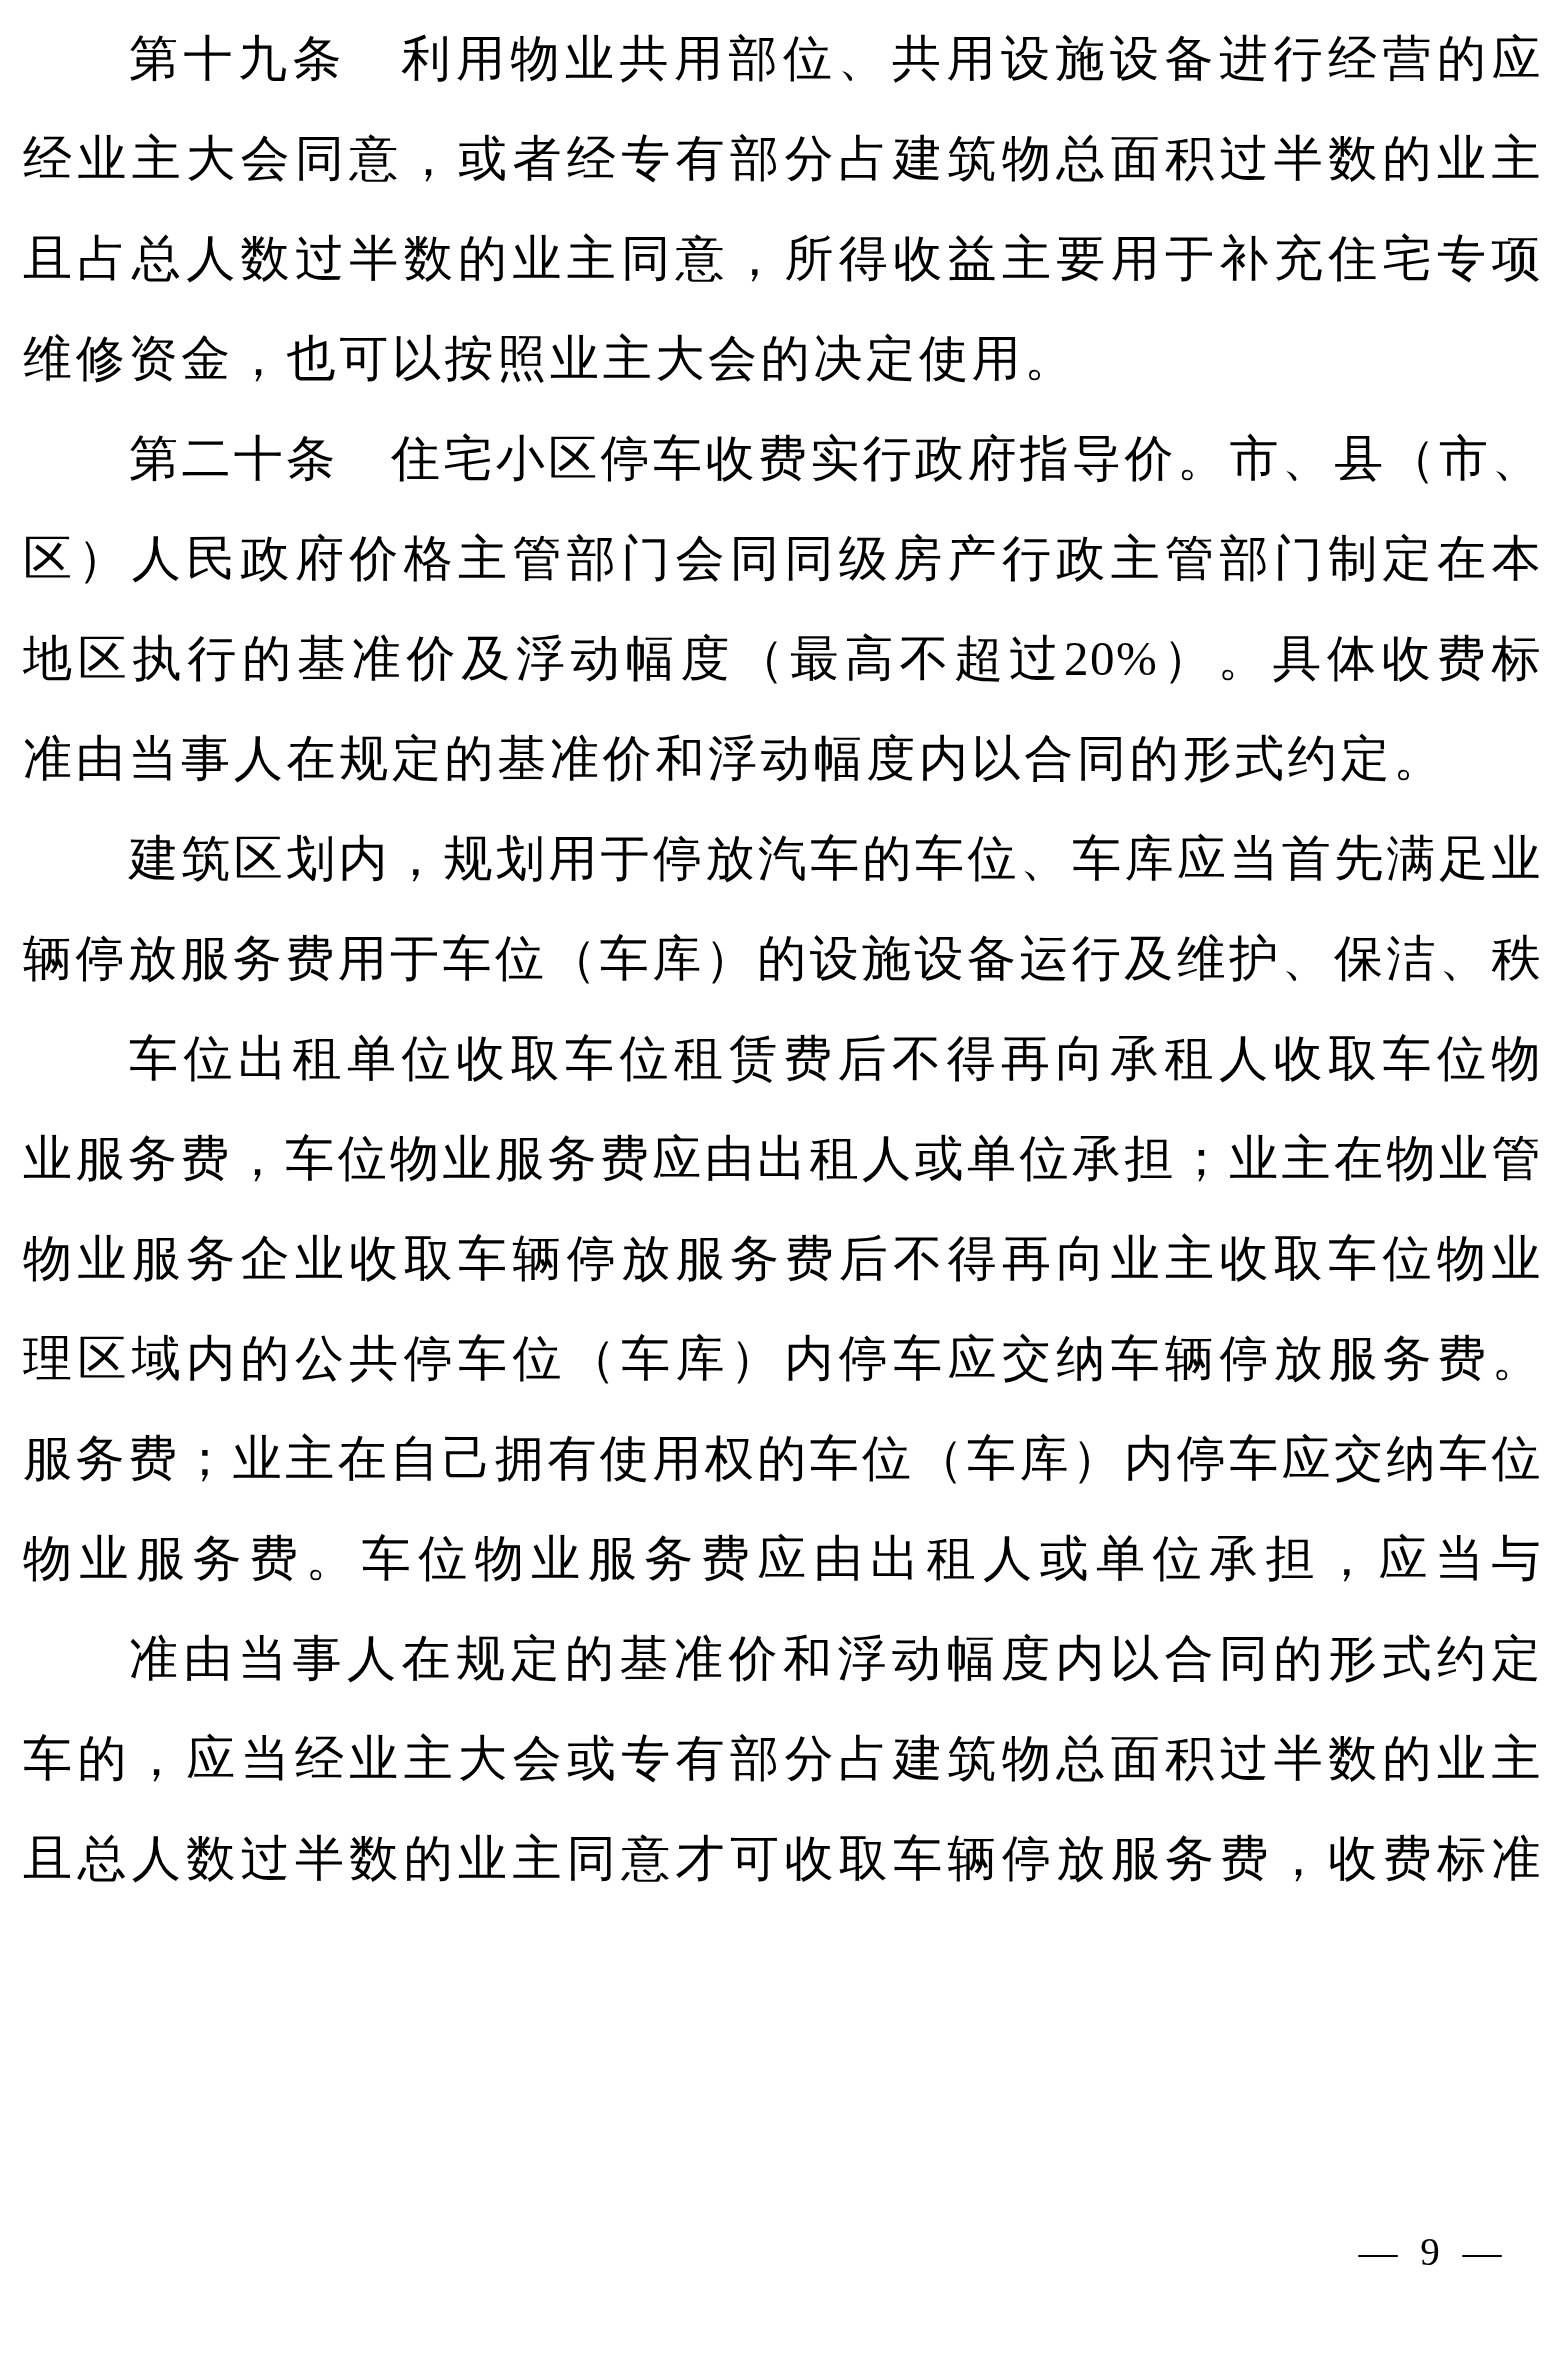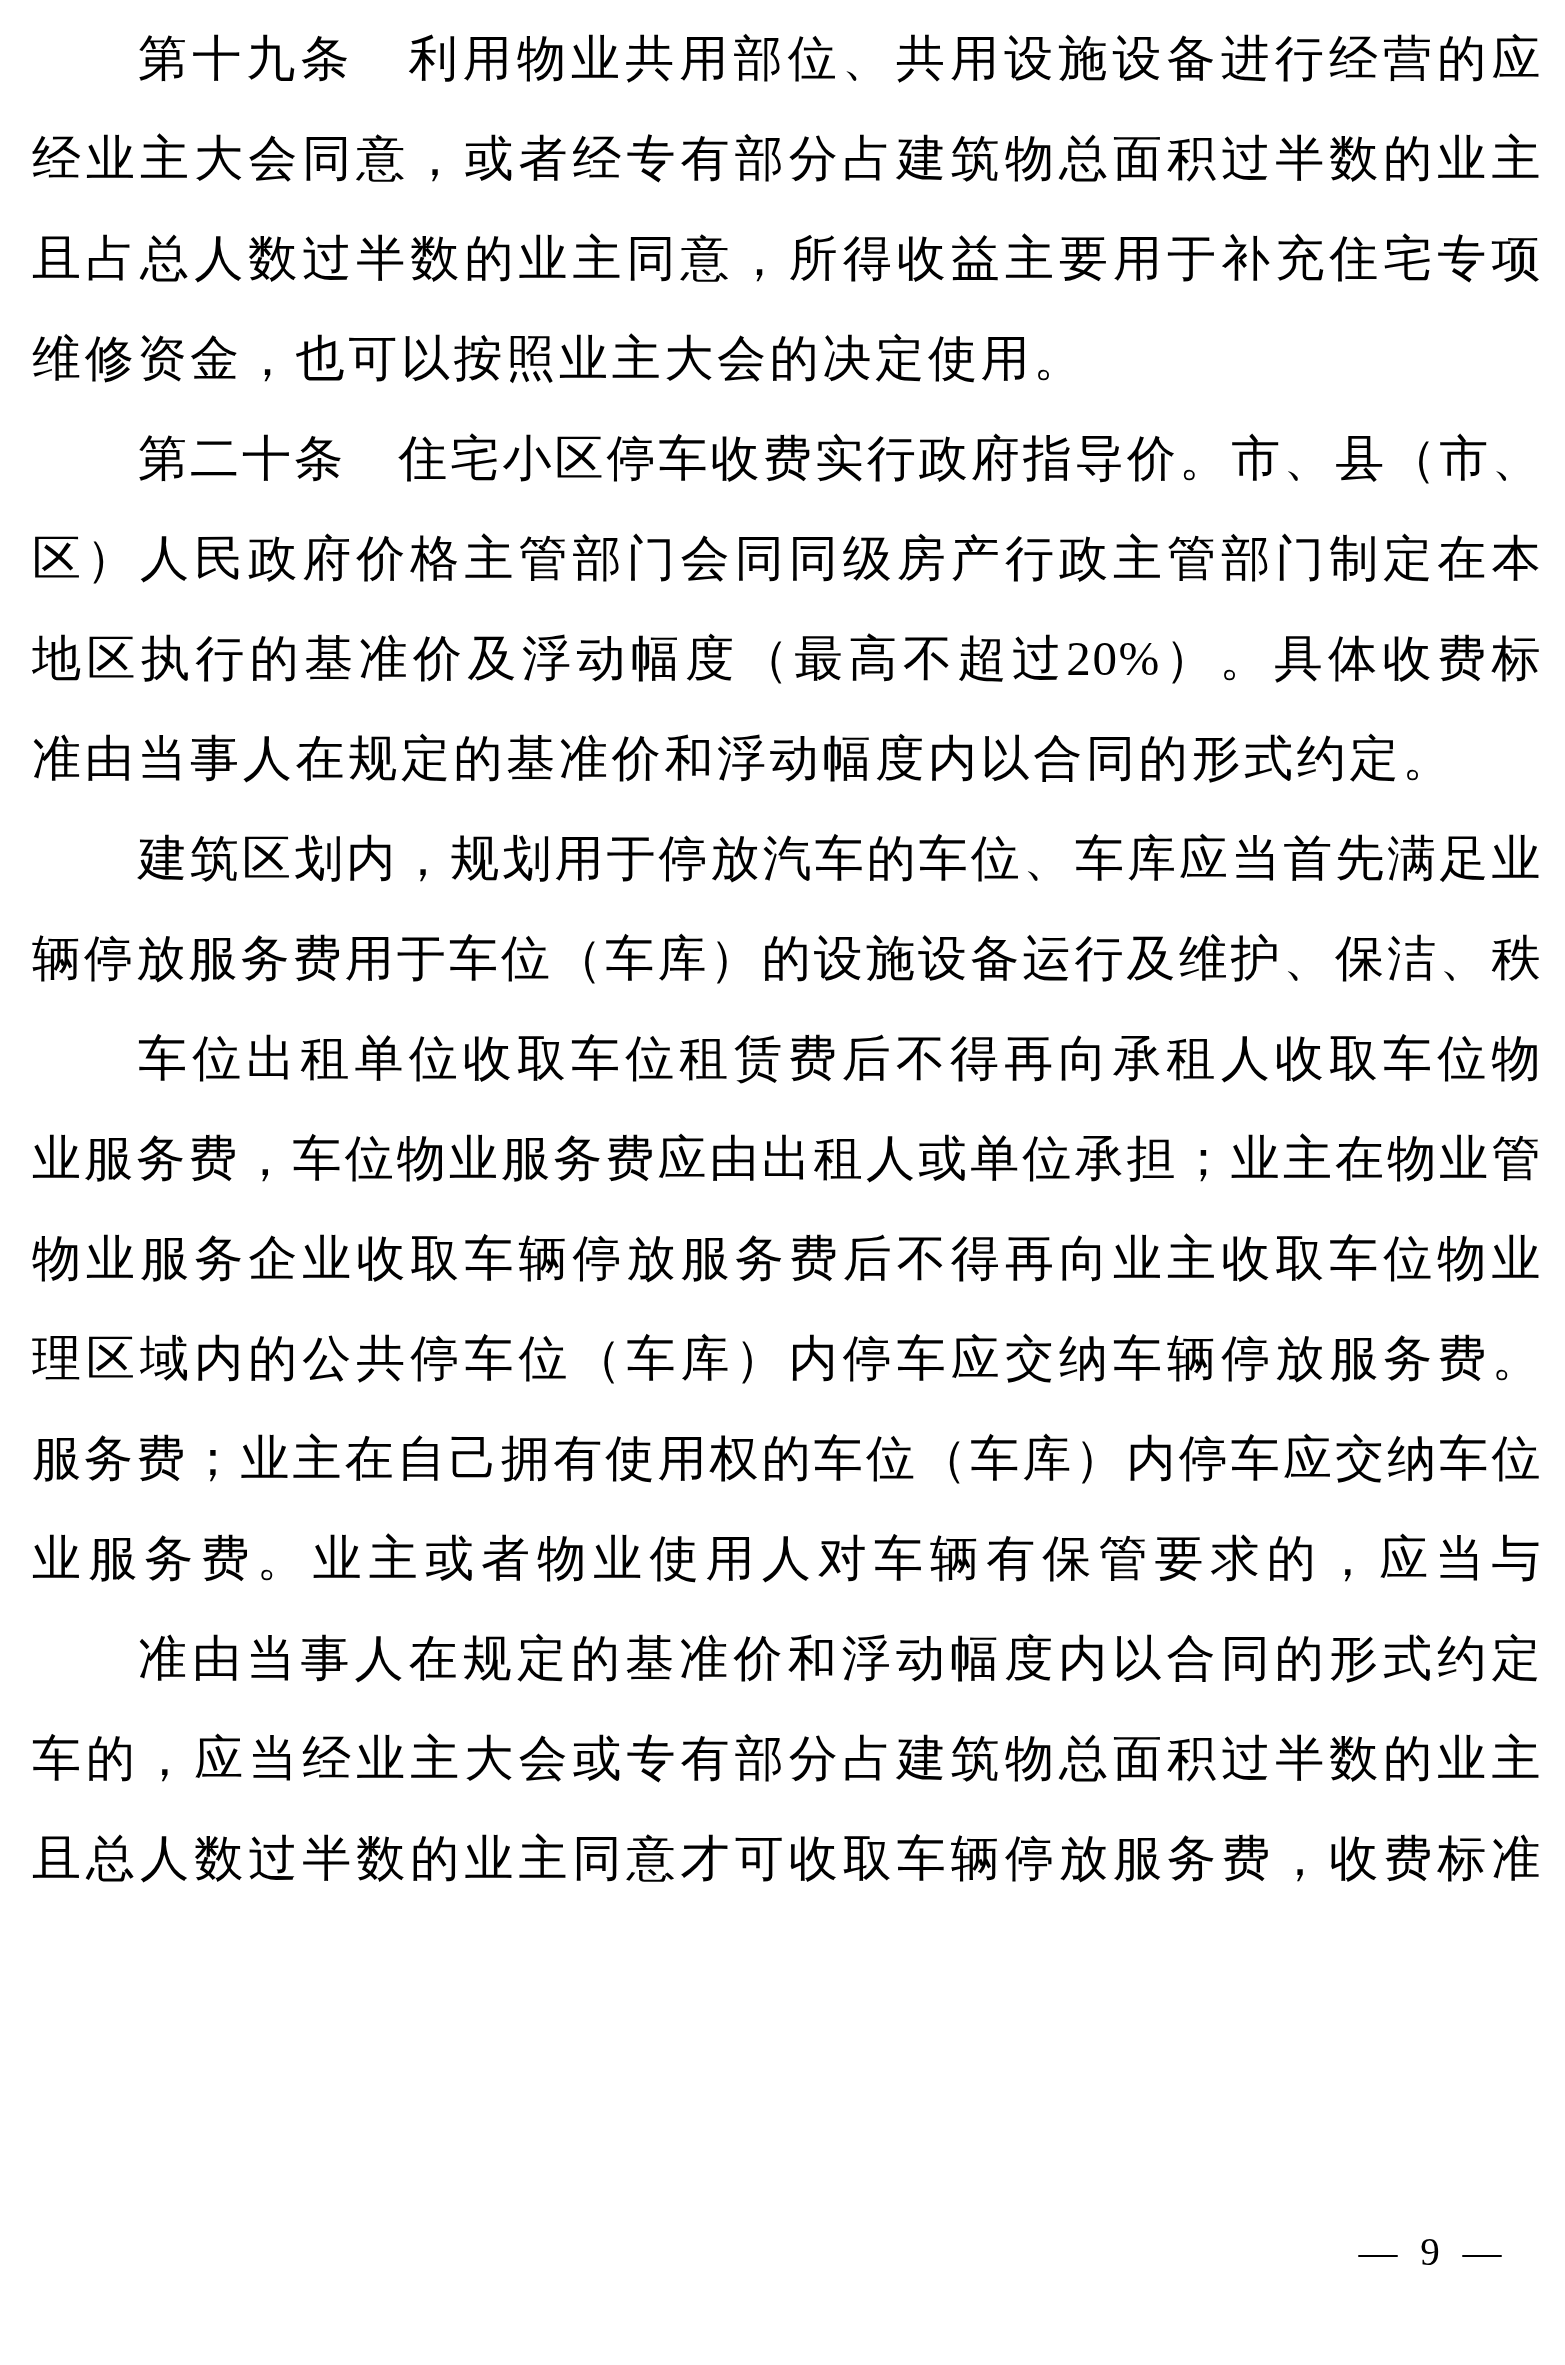--- a/index.html
+++ b/index.html
@@ -10,21 +10,21 @@
   .page {
     position: relative;
     width: 1565px;
     height: 2366px;
     background: #ffffff;
     color: #000000;
     font-family: "Liberation Serif", "DejaVu Serif", serif;
     overflow: hidden;
   }
   .doc-body {
-    padding: 9px 23px 0 32px;
+    padding: 9px 23px 0 23px;
   }
   .line {
     font-size: 49px;
     line-height: 100px;
     height: 100px;
     letter-spacing: 1.6px;
     text-align: justify;
     text-align-last: justify;
     text-justify: inter-character;
     overflow: hidden;
@@ -60,21 +60,21 @@
       <div class="line">区）人民政府价格主管部门会同同级房产行政主管部门制定在本</div>
       <div class="line">地区执行的基准价及浮动幅度（最高不超过20%）。具体收费标</div>
       <div class="line last">准由当事人在规定的基准价和浮动幅度内以合同的形式约定。</div>
       <div class="line indent">建筑区划内，规划用于停放汽车的车位、车库应当首先满足业</div>
       <div class="line">辆停放服务费用于车位（车库）的设施设备运行及维护、保洁、秩</div>
       <div class="line indent">车位出租单位收取车位租赁费后不得再向承租人收取车位物</div>
       <div class="line">业服务费，车位物业服务费应由出租人或单位承担；业主在物业管</div>
       <div class="line">物业服务企业收取车辆停放服务费后不得再向业主收取车位物业</div>
       <div class="line">理区域内的公共停车位（车库）内停车应交纳车辆停放服务费。</div>
       <div class="line">服务费；业主在自己拥有使用权的车位（车库）内停车应交纳车位</div>
-      <div class="line">业服务费。业主或者物业使用人对车辆有保管要求的，应当与</div>
+      <div class="line">物业服务费。车位物业服务费应由出租人或单位承担，应当与</div>
       <div class="line indent">准由当事人在规定的基准价和浮动幅度内以合同的形式约定</div>
       <div class="line">车的，应当经业主大会或专有部分占建筑物总面积过半数的业主</div>
       <div class="line">且总人数过半数的业主同意才可收取车辆停放服务费，收费标准</div>
     </div>
   <div class="footer">
     <span>— 9 —</span>
   </div>
 </div>
 
 

